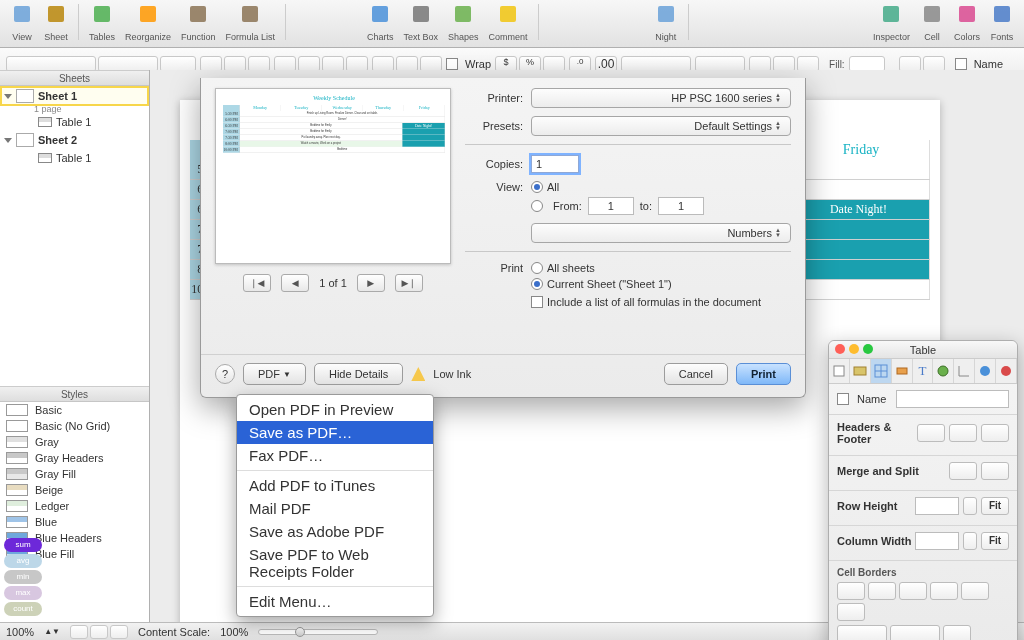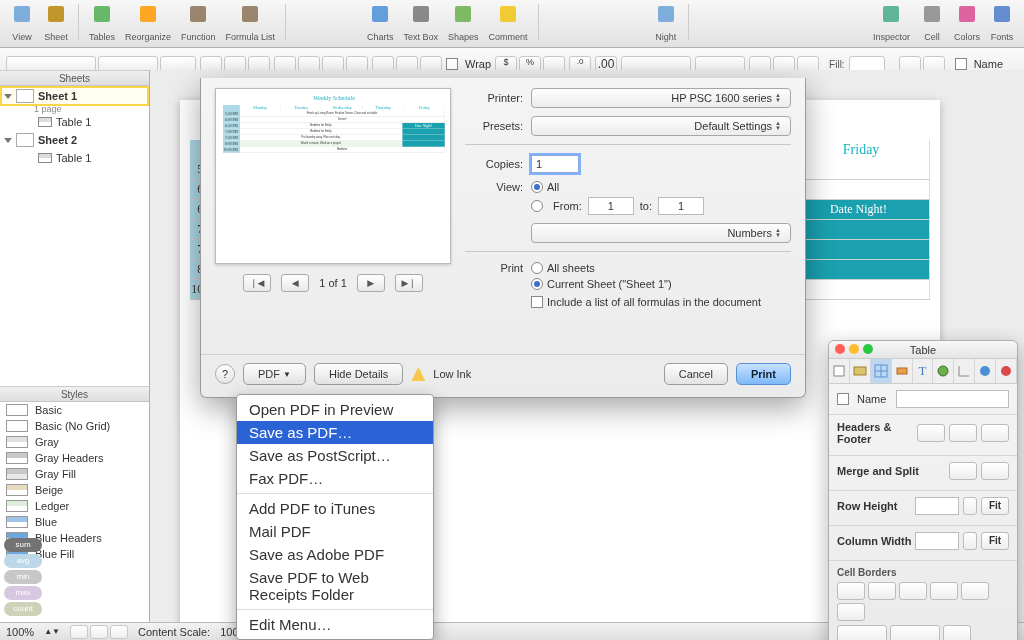--- a/index.html
+++ b/index.html
@@ -379,21 +379,21 @@
      <span class="swatch" style="background:linear-gradient(#6fa8dc 50%,#fff 50%)"></span>
      <span>Blue Headers</span>
       </div>
       <div class="stylerow">
      <span class="swatch" style="background:linear-gradient(#6fa8dc 50%,#d4e4f4 50%)"></span>
      <span>Blue Fill</span>
       </div>
     </div>
 </div>
 <div class="quick" id="quickpills">
-    <div class="pill" style="background:#737373">sum</div>
+    <div class="pill" style="background:#6d28d9">sum</div>
     <div class="pill" style="background:#bcd7e8">avg</div>
     <div class="pill" style="background:#c7c7c7">min</div>
     <div class="pill" style="background:#d8c7e0">max</div>
     <div class="pill" style="background:#cdd2b8">count</div>
   </div>
 
 <div class="canvas">
   <div class="paper">
     <div class="wtitle">Weekly Schedule</div>
     <div class="sched" id="sched">
@@ -571,21 +571,20 @@
     <span>Low Ink</span>
     <div class="spacer"></div>
     <div class="rbtn">Cancel</div>
     <div class="rbtn primary">Print</div>
   </div>
 </div>
 
 <div class="menu" id="pdfmenu">
     <div class="mi ">Open PDF in Preview</div>
     <div class="mi sel">Save as PDF…</div>
-    <div class="mi ">Save as PostScript…</div>
     <div class="mi ">Fax PDF…</div>
     <div class="msep"></div>
     <div class="mi ">Add PDF to iTunes</div>
     <div class="mi ">Mail PDF</div>
     <div class="mi ">Save as Adobe PDF</div>
     <div class="mi ">Save PDF to Web Receipts Folder</div>
     <div class="msep"></div>
     <div class="mi ">Edit Menu…</div>
   </div>
 

